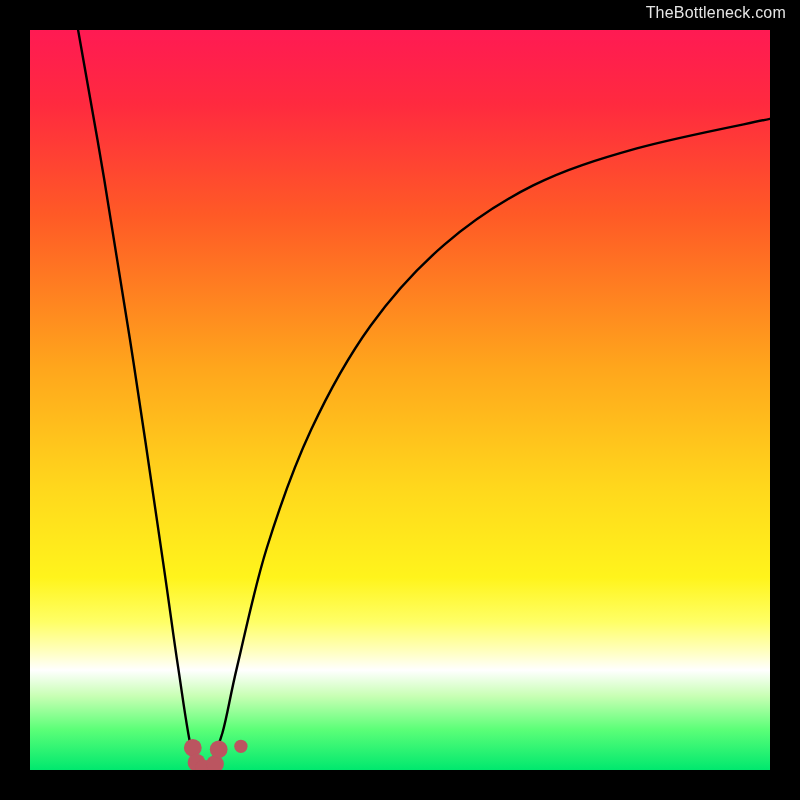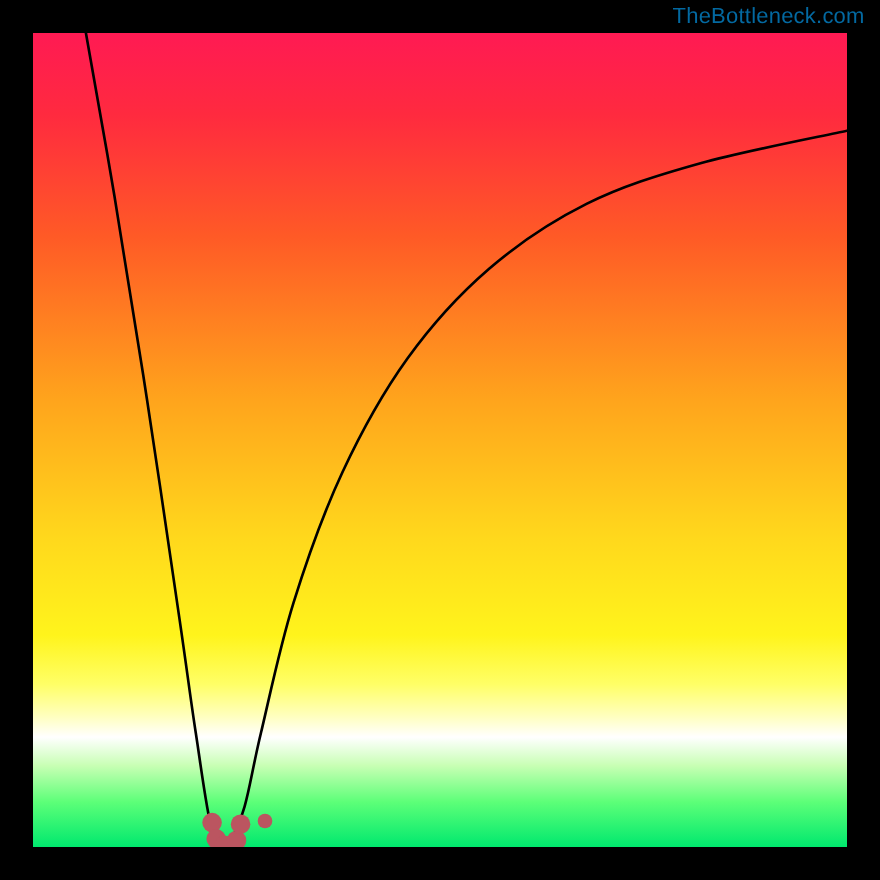--- a/index.html
+++ b/index.html
@@ -8,22 +8,22 @@
     position: relative;
     width: 800px;
     height: 800px;
     background: #000;
   }
   .watermark {
     position: absolute;
     top: 4px;
     right: 14px;
     font-family: Arial, Helvetica, sans-serif;
-    font-size: 20px;
-    color: #0369a1;
+    font-size: 16px;
+    color: #e5e5e5;
     letter-spacing: 0.2px;
     z-index: 20;
   }
   .plot {
     position: absolute;
     left: 30px;
     top: 30px;
     width: 740px;
     height: 740px;
     overflow: hidden;

